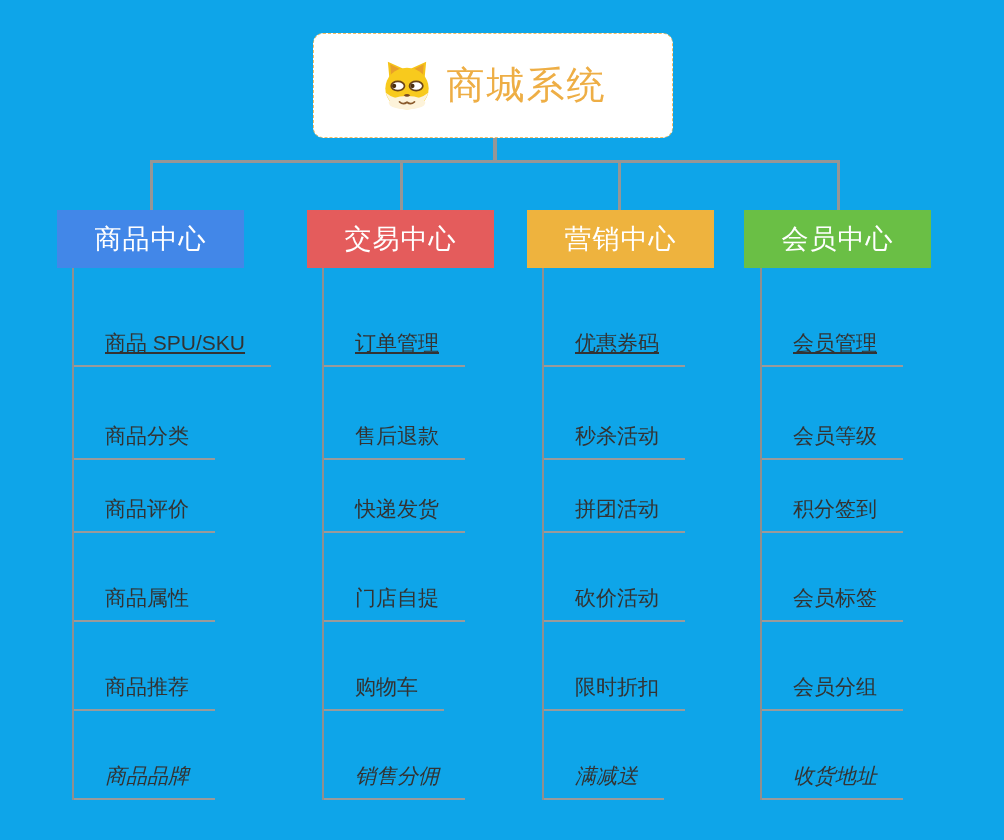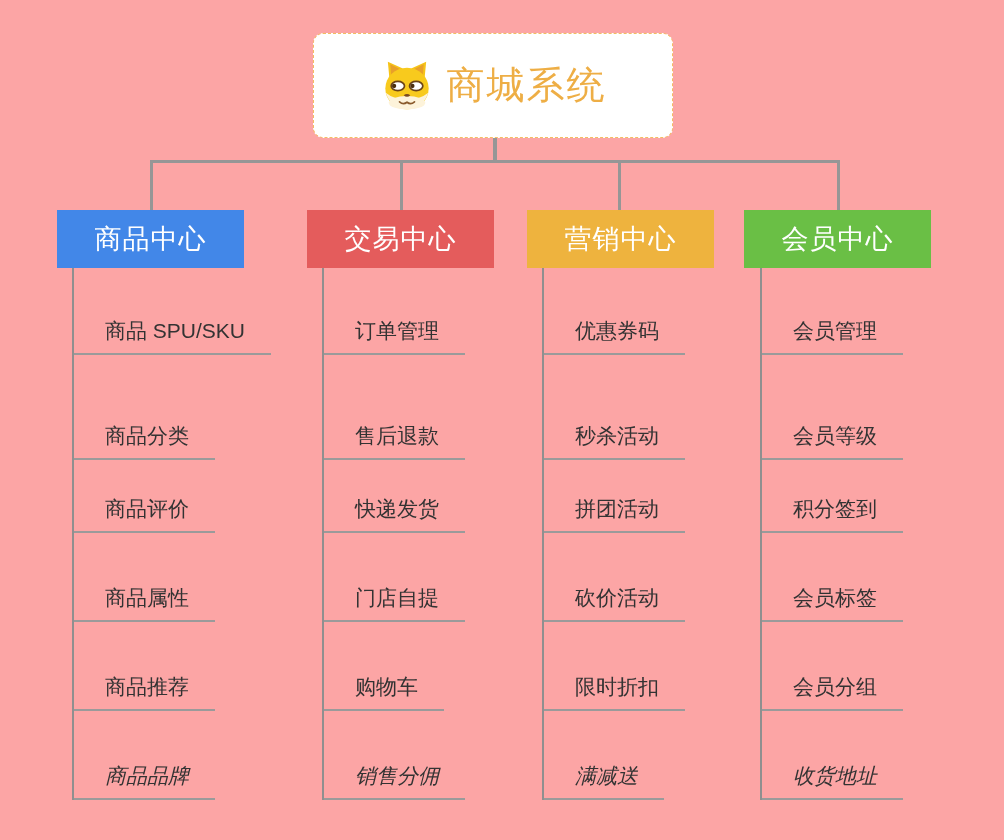--- a/index.html
+++ b/index.html
@@ -4,21 +4,21 @@
 <style>
   html,body{margin:0;padding:0;}
   body{
     font-family:"Liberation Sans","DejaVu Sans",sans-serif;
     background:#f8f8f8;
   }
   .canvas{
     position:relative;
     width:1004px;
     height:840px;
-    background:#fca5a5;
+    background:#0ea5e9;
     overflow:hidden;
   }
 
   
   .conn{position:absolute;background:#969696;}
   .root-stem{left:493px;top:138px;width:4px;height:24px;}
   .h-line{left:150px;top:160px;width:690px;height:3px;}
   .drop{top:160px;width:3px;height:50px;}
   .drop-1{left:150px;}
   .drop-2{left:400px;}
@@ -83,21 +83,21 @@
     position:absolute;
     left:0;
     transform:translateY(-100%);
     padding:0 26px 7px 31px;
     border-bottom:2px solid #9a9a9a;
     font-size:21px;
     line-height:30px;
     color:#333333;
     white-space:nowrap;
   }
-  .leaf:nth-child(1){top:87px;}
+  .leaf:nth-child(1){top:99px;text-decoration:underline;}
   .leaf:nth-child(2){top:192px;}
   .leaf:nth-child(3){top:265px;}
   .leaf:nth-child(4){top:354px;}
   .leaf:nth-child(5){top:443px;}
   .leaf:nth-child(6){top:532px;font-style:italic;}
 </style>
 </head>
 <body>
 
 <div class="canvas">

